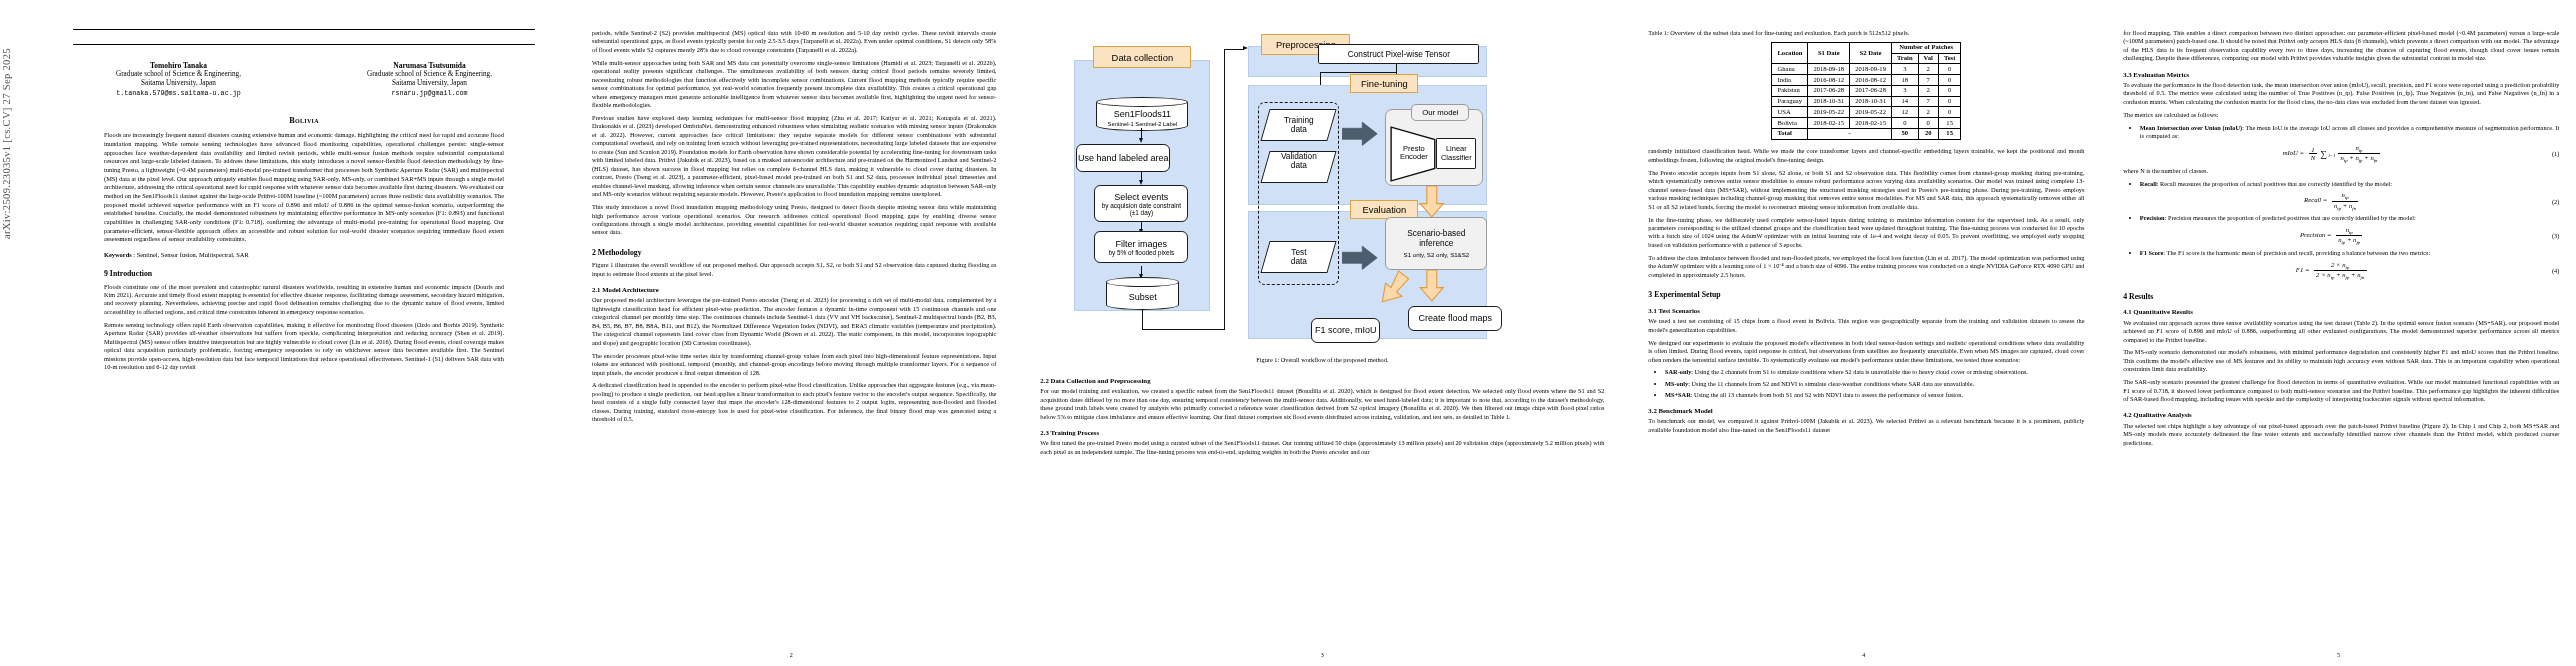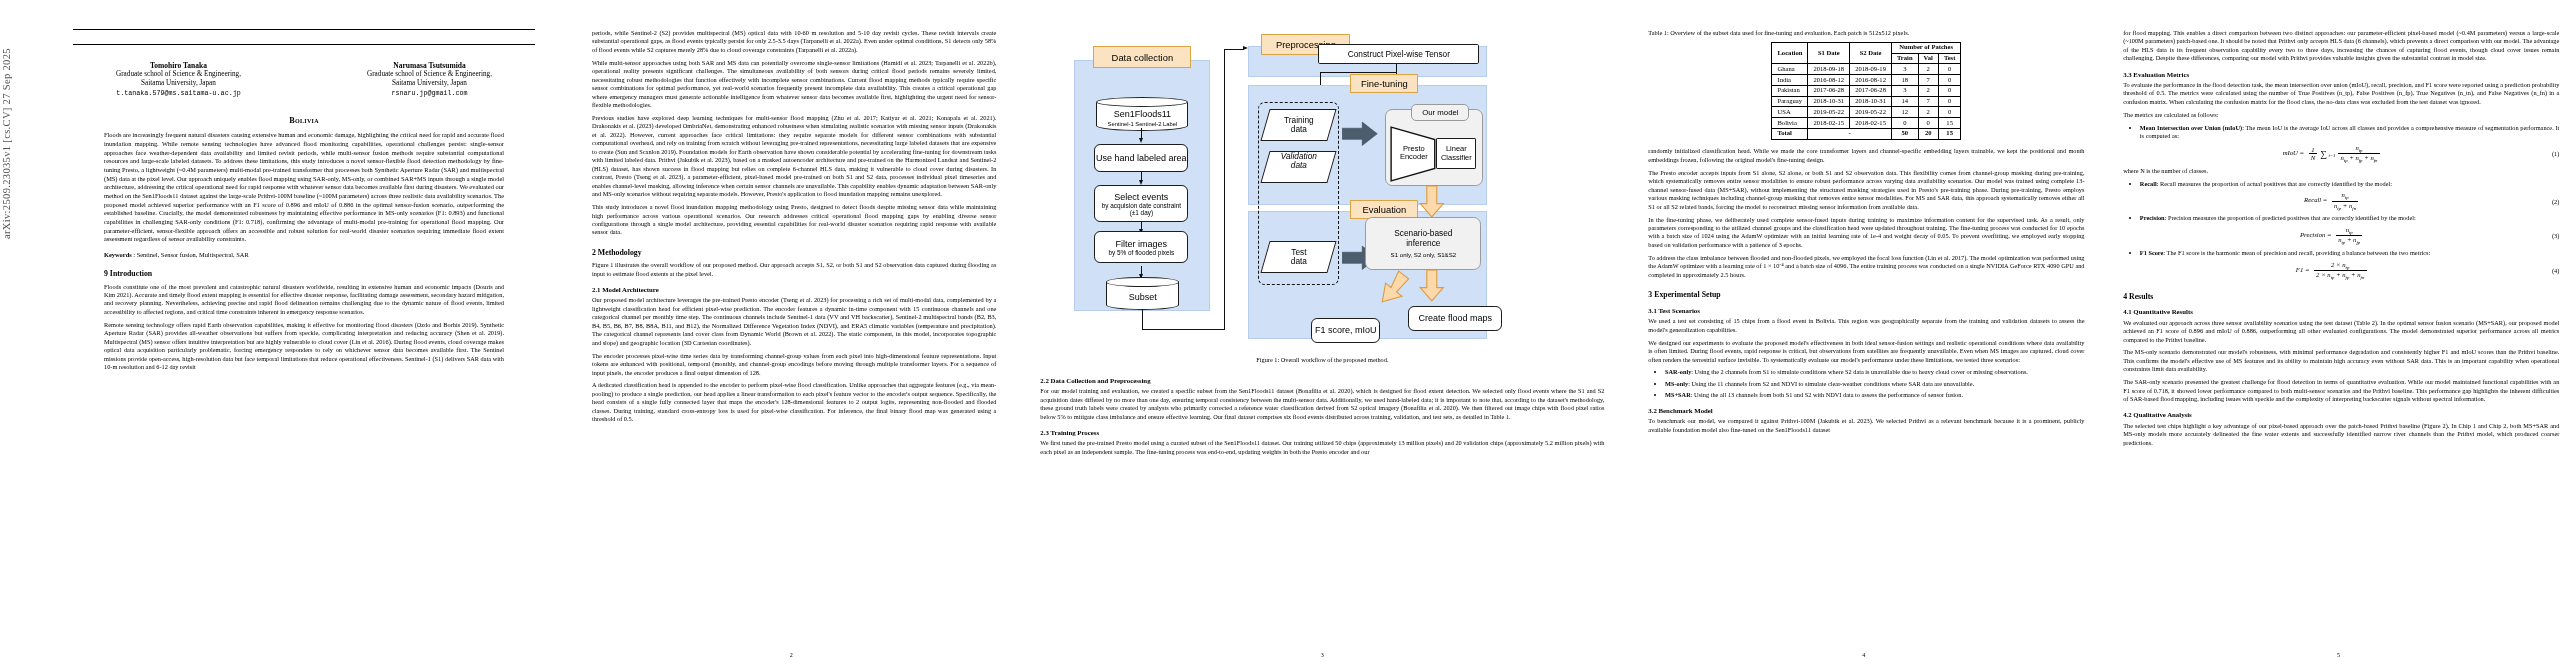--- a/index.html
+++ b/index.html
@@ -248,21 +248,21 @@
           <div class="body"></div>
           <div class="top"></div>
           <div class="txt">
             <div class="t1" style="margin-top:6.7px;">Sen1Floods11</div>
             <div class="t2">Sentinel-1  Sentinel-2   Label</div>
           </div>
         </div>
         <div class="arr" style="left:101px; top:90px; height:11px;"></div>
         <div class="arrhead" style="left:99px; top:100px;"></div>
 
-        <div class="nodebox" style="left:54px; top:106px; width:94px; height:28px;">
+        <div class="nodebox" style="left:36px; top:106px; width:94px; height:28px;">
           <div class="t1">Use hand labeled area</div>
         </div>
         <div class="arr" style="left:101px; top:133px; height:9.4px;"></div>
         <div class="arrhead" style="left:99px; top:142px;"></div>
 
         <div class="nodebox" style="left:54px; top:147px; width:94px; height:37px;">
           <div class="t1">Select events</div>
           <div class="t2">by acquision date constraint</div>
           <div class="t2">(±1 day)</div>
         </div>
@@ -308,21 +308,21 @@
 
         <div class="dashed" style="left:218px; top:64px; width:81px; height:183px;"></div>
 
         <div class="para" style="left:225px; top:71px; width:67px; height:32px;"></div>
         <div class="para-txt" style="left:225px; top:71px; width:67px; height:32px;">
           <span style="white-space:pre-line;">Training
 data</span>
         </div>
 
         <div class="para" style="left:225px; top:113px; width:67px; height:32px;"></div>
-        <div class="para-txt" style="left:225px; top:113px; width:67px; height:20px;font-style:italic;">
+        <div class="para-txt" style="left:225px; top:113px; width:67px; height:20px;">
           <span style="white-space:pre-line;">Validation
 data</span>
         </div>
 
         <div class="para" style="left:225px; top:203px; width:67px; height:32px;"></div>
         <div class="para-txt" style="left:225px; top:203px; width:67px; height:32px;">
           <span style="white-space:pre-line;">Test
 data</span>
         </div>
 
@@ -341,21 +341,21 @@
         </svg>
         <div style="position:absolute; left:350px; top:103px; width:47px; height:24.5px; display:flex; align-items:center; justify-content:center; text-align:center; font-size:7.5px; line-height:1.12; white-space:pre-line;">Presto
 Encoder</div>
         <div class="sqbox" style="left:396px; top:100px; width:40px; height:31px; font-size:7.5px; line-height:1.12; white-space:pre-line;">Linear
 Classifier</div>
 
         <svg style="position:absolute; left:379px; top:148px;" width="25.6" height="32" viewBox="0 0 46 58">
           <path d="M14,0 L32,0 L32,32 L44,32 L23,56 L2,32 L14,32 Z" fill="#fbd9ab" stroke="#e09b3d" stroke-width="2"></path>
         </svg>
 
-        <div class="greybox" style="left:325px; top:179px; width:116px; height:53px;">
+        <div class="greybox" style="left:345px; top:179px; width:102px; height:53px;border-radius:6px;">
           <div class="t1" style="white-space:pre-line;">Scenario-based
 inference</div>
           <div class="t2" style="margin-top:2.8px;">S1 only, S2 only, S1&amp;S2</div>
         </div>
 
         <svg style="position:absolute; left:331px; top:232px;" width="39" height="34" viewBox="0 0 70 62">
           <path d="M50,2 L68,16 L46,40 L56,48 L20,58 L26,24 L36,32 Z" fill="#fbd9ab" stroke="#e09b3d" stroke-width="2"></path>
         </svg>
         <svg style="position:absolute; left:379px; top:232px;" width="25.6" height="32" viewBox="0 0 46 58">
           <path d="M14,0 L32,0 L32,32 L44,32 L23,56 L2,32 L14,32 Z" fill="#fbd9ab" stroke="#e09b3d" stroke-width="2"></path>

